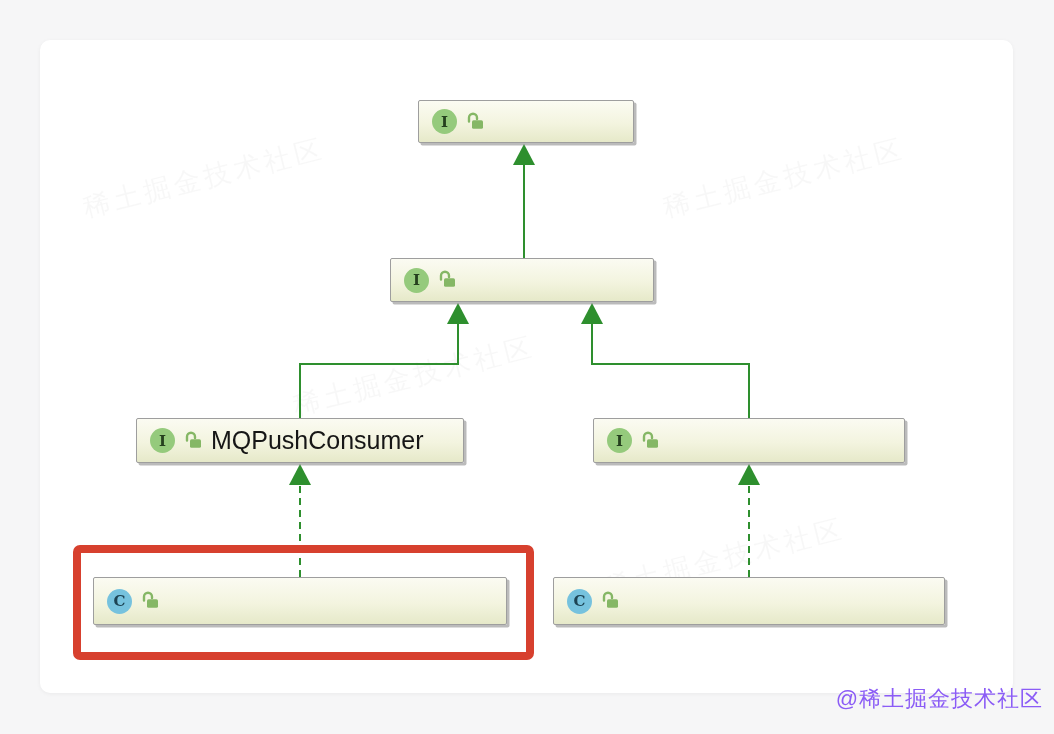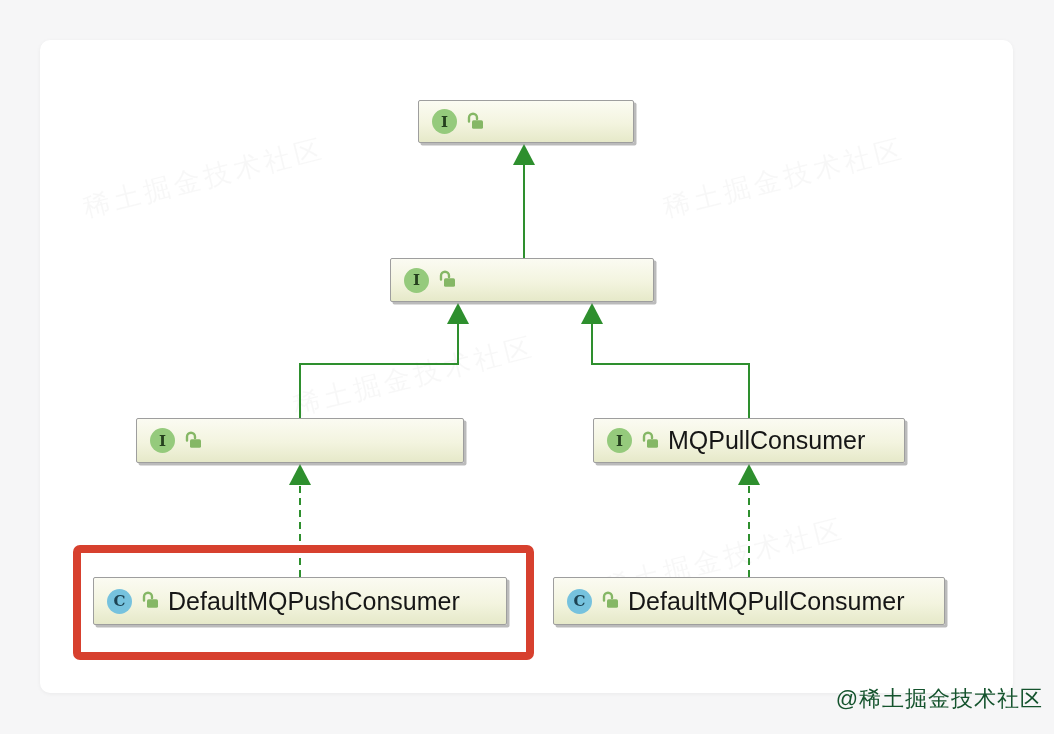--- a/index.html
+++ b/index.html
@@ -38,21 +38,21 @@
     position:absolute;left:33px;top:505px;width:461px;height:115px;
     box-sizing:border-box;border:8px solid #d7402e;border-radius:7px;
   }
   .ghost{
     position:absolute;font-size:27px;color:#7d7d7d;opacity:.05;
     transform:rotate(-14deg);white-space:nowrap;pointer-events:none;
     letter-spacing:4px;
   }
   .credit{
     position:absolute;right:11px;top:684px;
-    font-size:22px;color:#14532d;letter-spacing:1px;
+    font-size:22px;color:#8b5cf6;letter-spacing:1px;
   }
 </style>
 </head>
 <body>
 
 <div class="page">
   <div class="canvas">
 
     <div class="ghost" style="left:250px;top:318px">稀土掘金技术社区</div>
     <div class="ghost" style="left:620px;top:120px">稀土掘金技术社区</div>
@@ -110,51 +110,49 @@
     </div>
 
     <div class="node" style="left:96px;top:378px;width:328px;height:45px">
       <span class="badge iface">I</span>
       <span class="lock">
         <svg width="18" height="18" viewBox="0 0 18 18">
           <path d="M3 9.5 V5.8 a4 4 0 0 1 8 0 V7" fill="none" stroke="#85b765" stroke-width="2.4" stroke-linecap="round"></path>
           <rect x="6" y="8.2" width="11" height="8.6" rx="1.6" fill="#85b765"></rect>
         </svg>
       </span>
+      <span class="label">MQPushConsumer</span>
     </div>
 
     <div class="node" style="left:553px;top:378px;width:312px;height:45px">
       <span class="badge iface">I</span>
       <span class="lock">
         <svg width="18" height="18" viewBox="0 0 18 18">
           <path d="M3 9.5 V5.8 a4 4 0 0 1 8 0 V7" fill="none" stroke="#85b765" stroke-width="2.4" stroke-linecap="round"></path>
           <rect x="6" y="8.2" width="11" height="8.6" rx="1.6" fill="#85b765"></rect>
         </svg>
       </span>
-      <span class="label">MQPullConsumer</span>
     </div>
 
     <div class="node" style="left:53px;top:537px;width:414px;height:48px">
       <span class="badge cls">C</span>
       <span class="lock">
         <svg width="18" height="18" viewBox="0 0 18 18">
           <path d="M3 9.5 V5.8 a4 4 0 0 1 8 0 V7" fill="none" stroke="#85b765" stroke-width="2.4" stroke-linecap="round"></path>
           <rect x="6" y="8.2" width="11" height="8.6" rx="1.6" fill="#85b765"></rect>
         </svg>
       </span>
-      <span class="label">DefaultMQPushConsumer</span>
     </div>
 
     <div class="node" style="left:513px;top:537px;width:392px;height:48px">
       <span class="badge cls">C</span>
       <span class="lock">
         <svg width="18" height="18" viewBox="0 0 18 18">
           <path d="M3 9.5 V5.8 a4 4 0 0 1 8 0 V7" fill="none" stroke="#85b765" stroke-width="2.4" stroke-linecap="round"></path>
           <rect x="6" y="8.2" width="11" height="8.6" rx="1.6" fill="#85b765"></rect>
         </svg>
       </span>
-      <span class="label">DefaultMQPullConsumer</span>
     </div>
 
   </div>
 
   <div class="credit">@稀土掘金技术社区</div>
 </div>
 
 </body></html>

